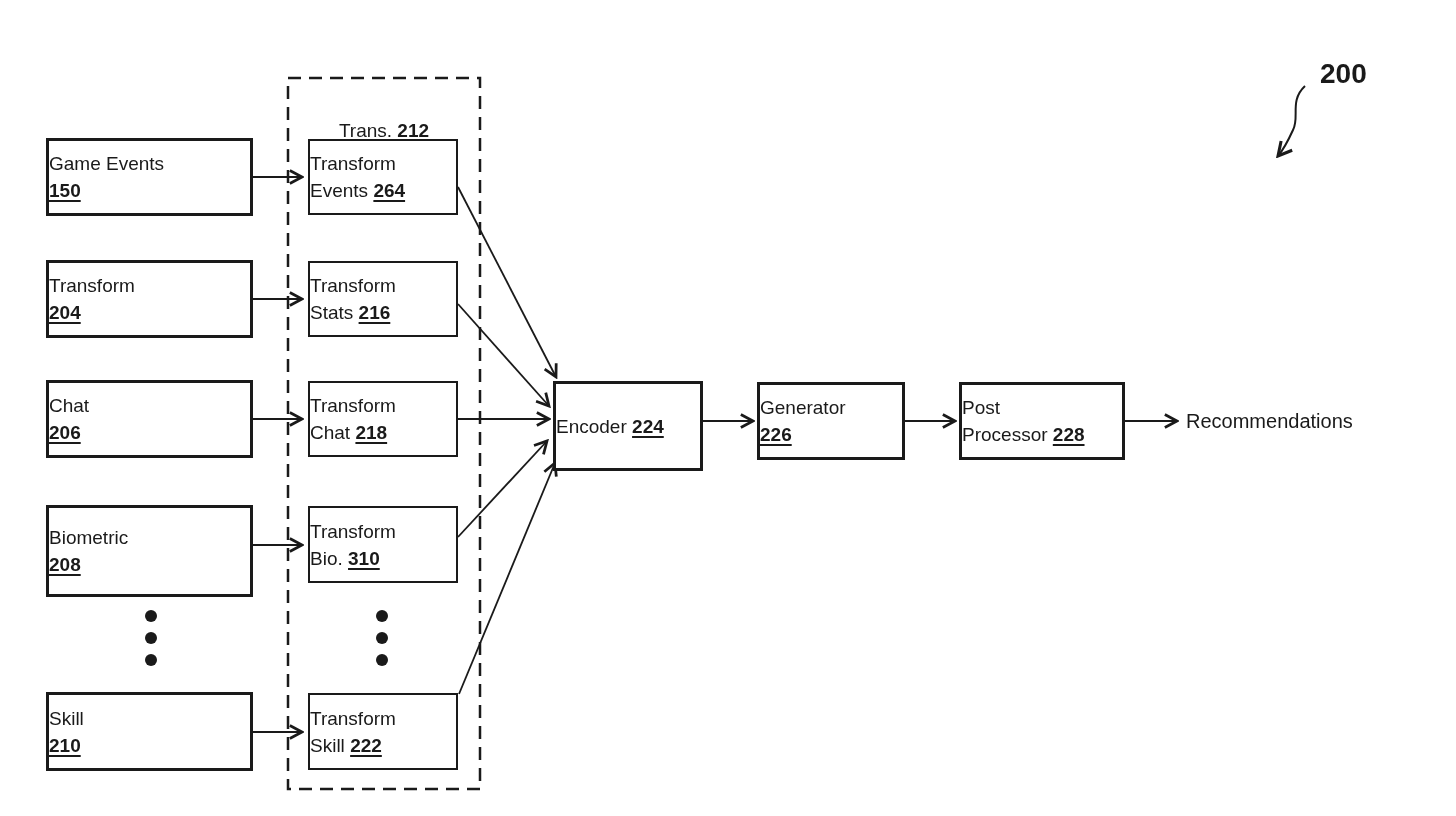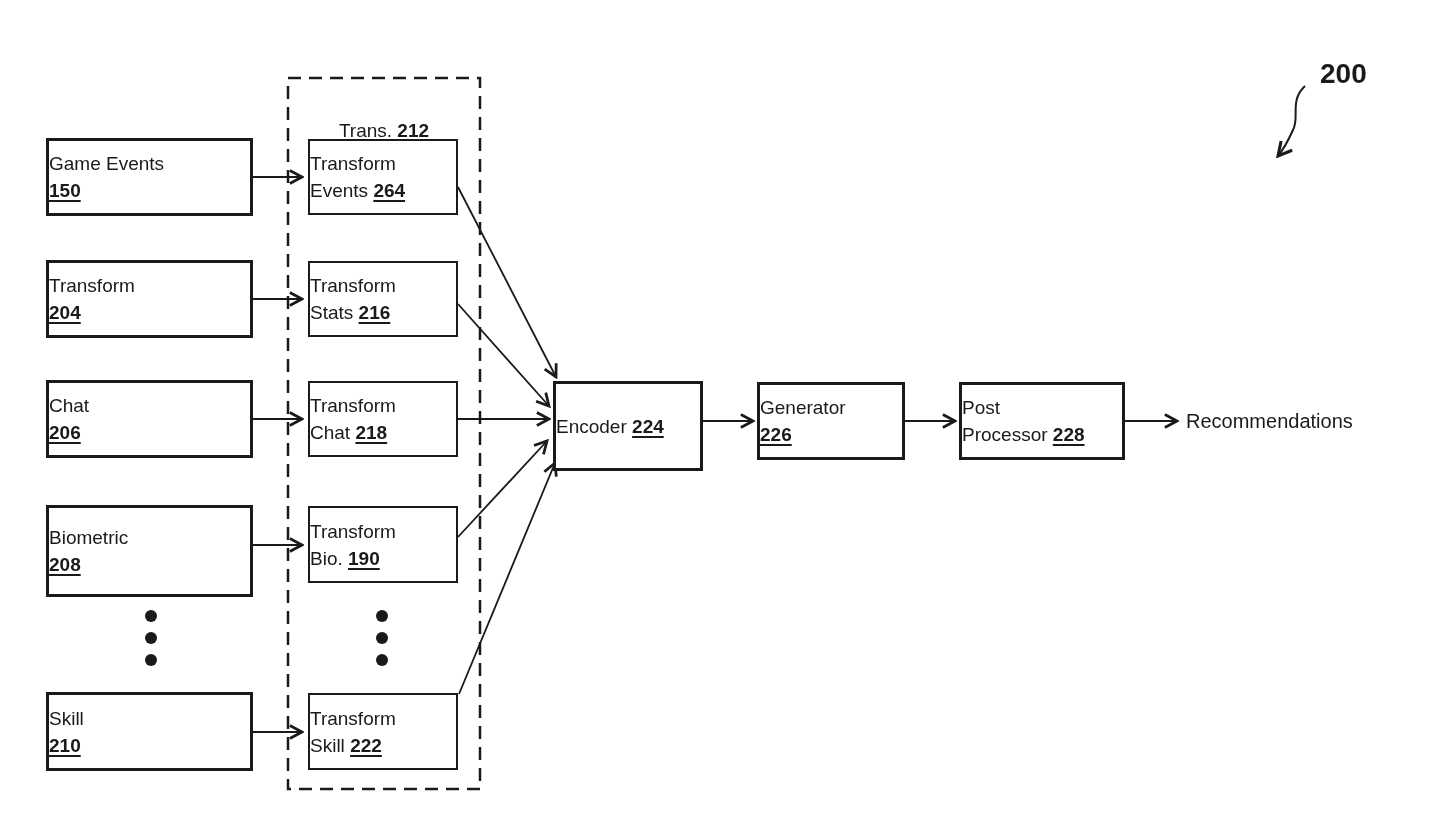--- a/index.html
+++ b/index.html
@@ -144,21 +144,21 @@
   <div class="box" style="left:308px; top:261px; width:150px; height:76px; border-width:2.5px;">
     <div>Transform</div>
     <div><span>Stats</span> <span class="num">216</span></div>
   </div>
   <div class="box" style="left:308px; top:381px; width:150px; height:76px; border-width:2.5px;">
     <div>Transform</div>
     <div><span>Chat</span> <span class="num">218</span></div>
   </div>
   <div class="box" style="left:308px; top:506px; width:150px; height:77px; border-width:2.5px;">
     <div>Transform</div>
-    <div><span>Bio.</span> <span class="num">190</span></div>
+    <div><span>Bio.</span> <span class="num">310</span></div>
   </div>
   <div class="box" style="left:308px; top:693px; width:150px; height:77px; border-width:2.5px;">
     <div>Transform</div>
     <div><span>Skill</span> <span class="num">222</span></div>
   </div>
 
   <div class="box" style="left:553px; top:381px; width:150px; height:90px;">
     <div>
       <span>Encoder</span>
       <span class="num">224</span>

